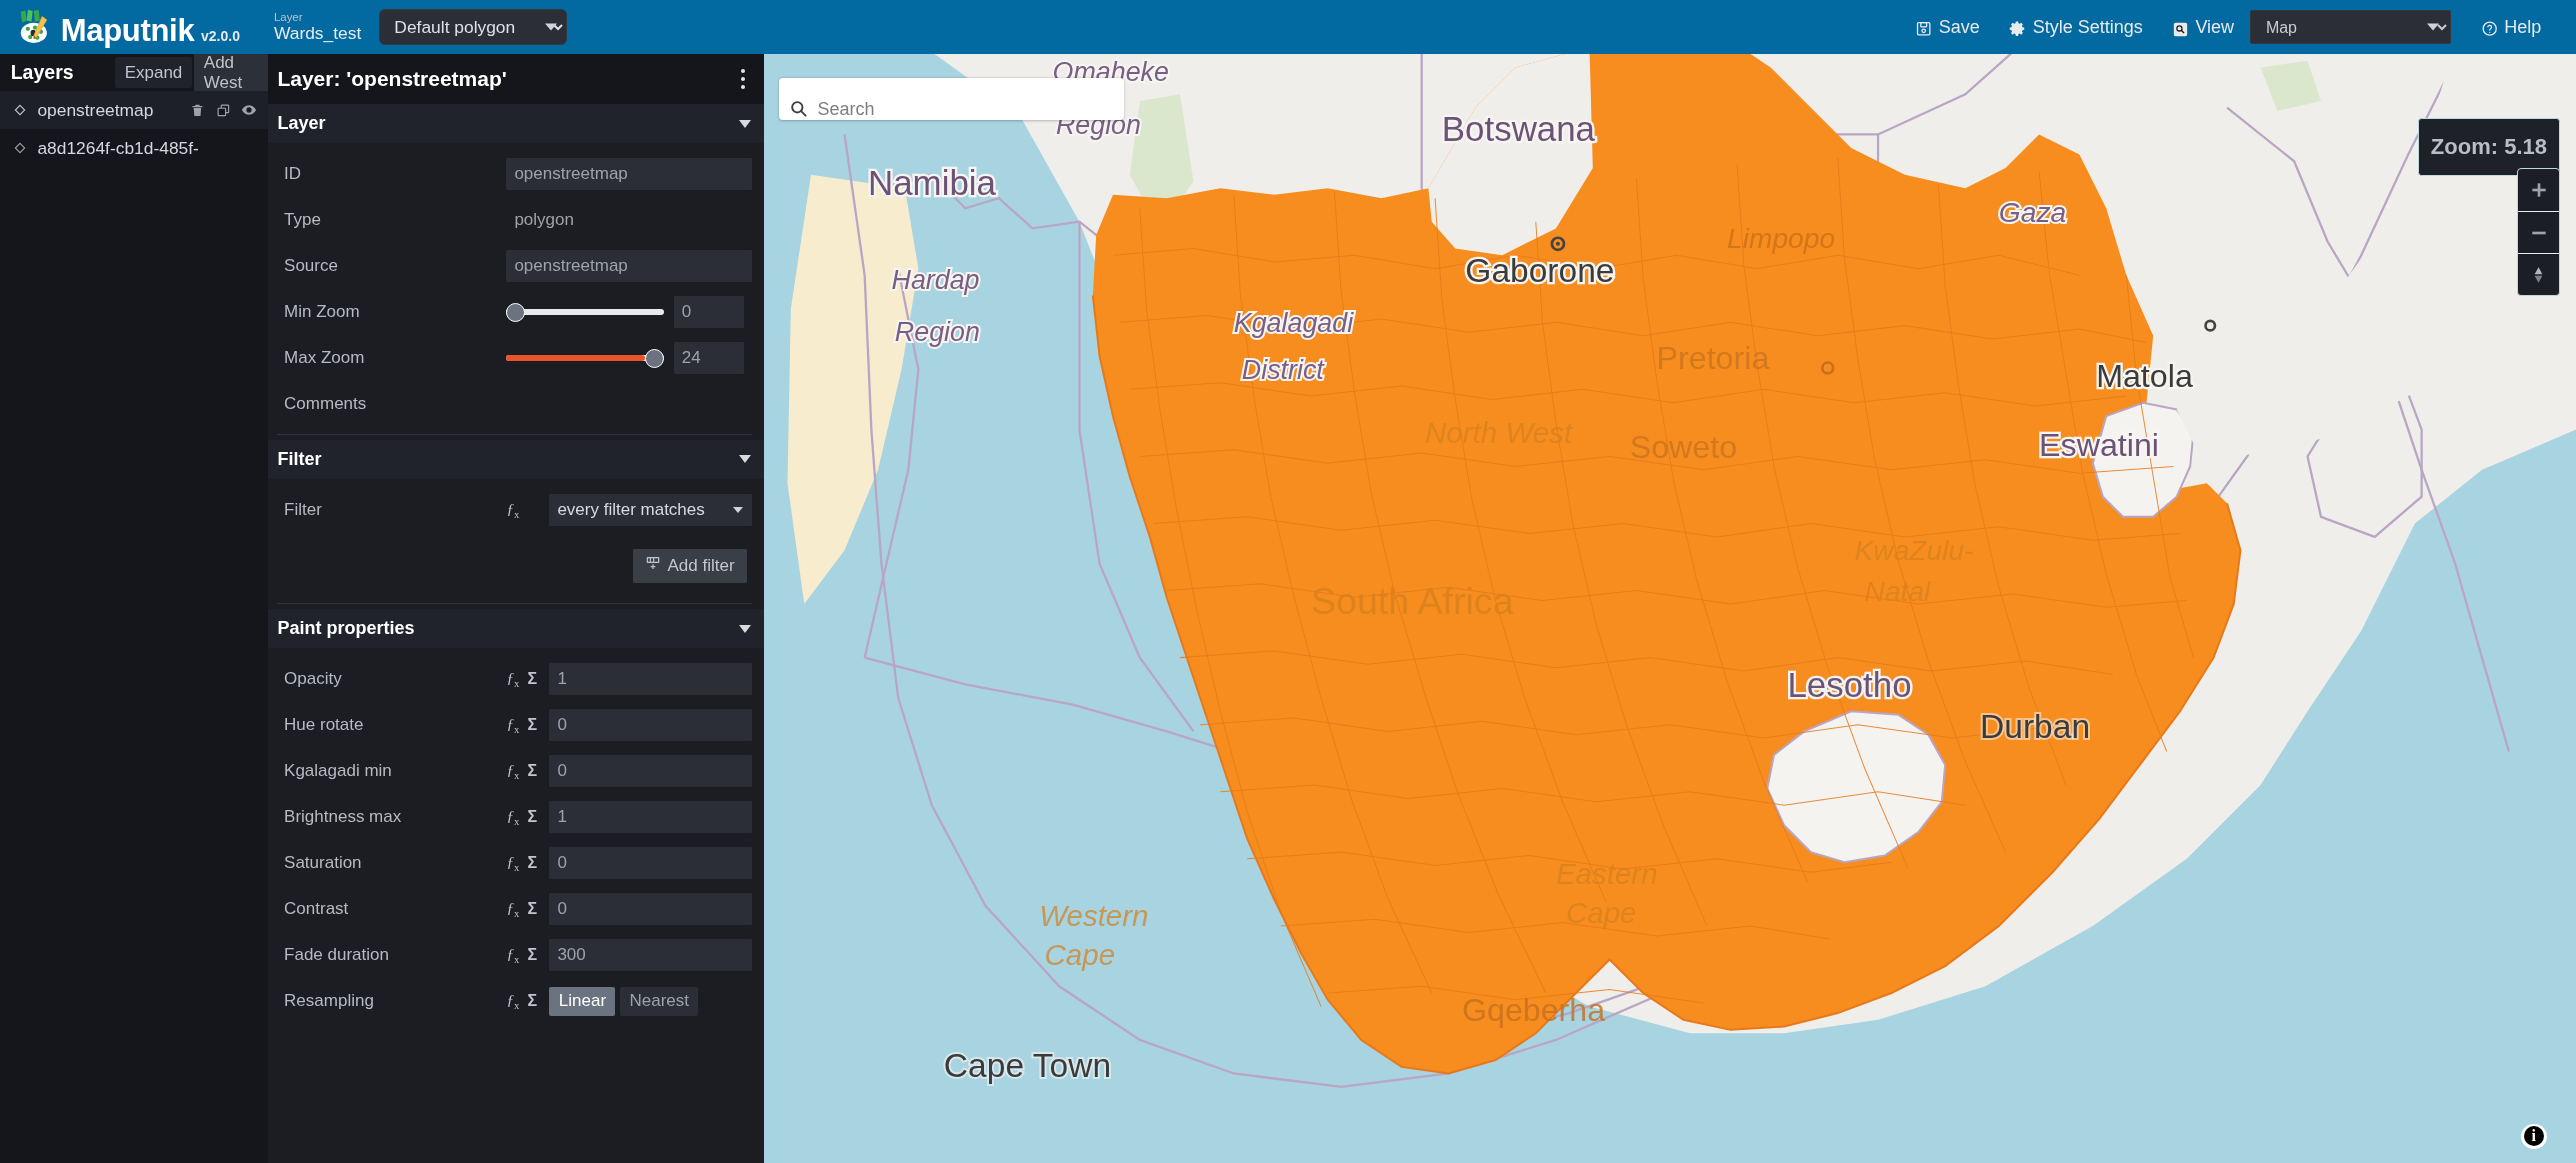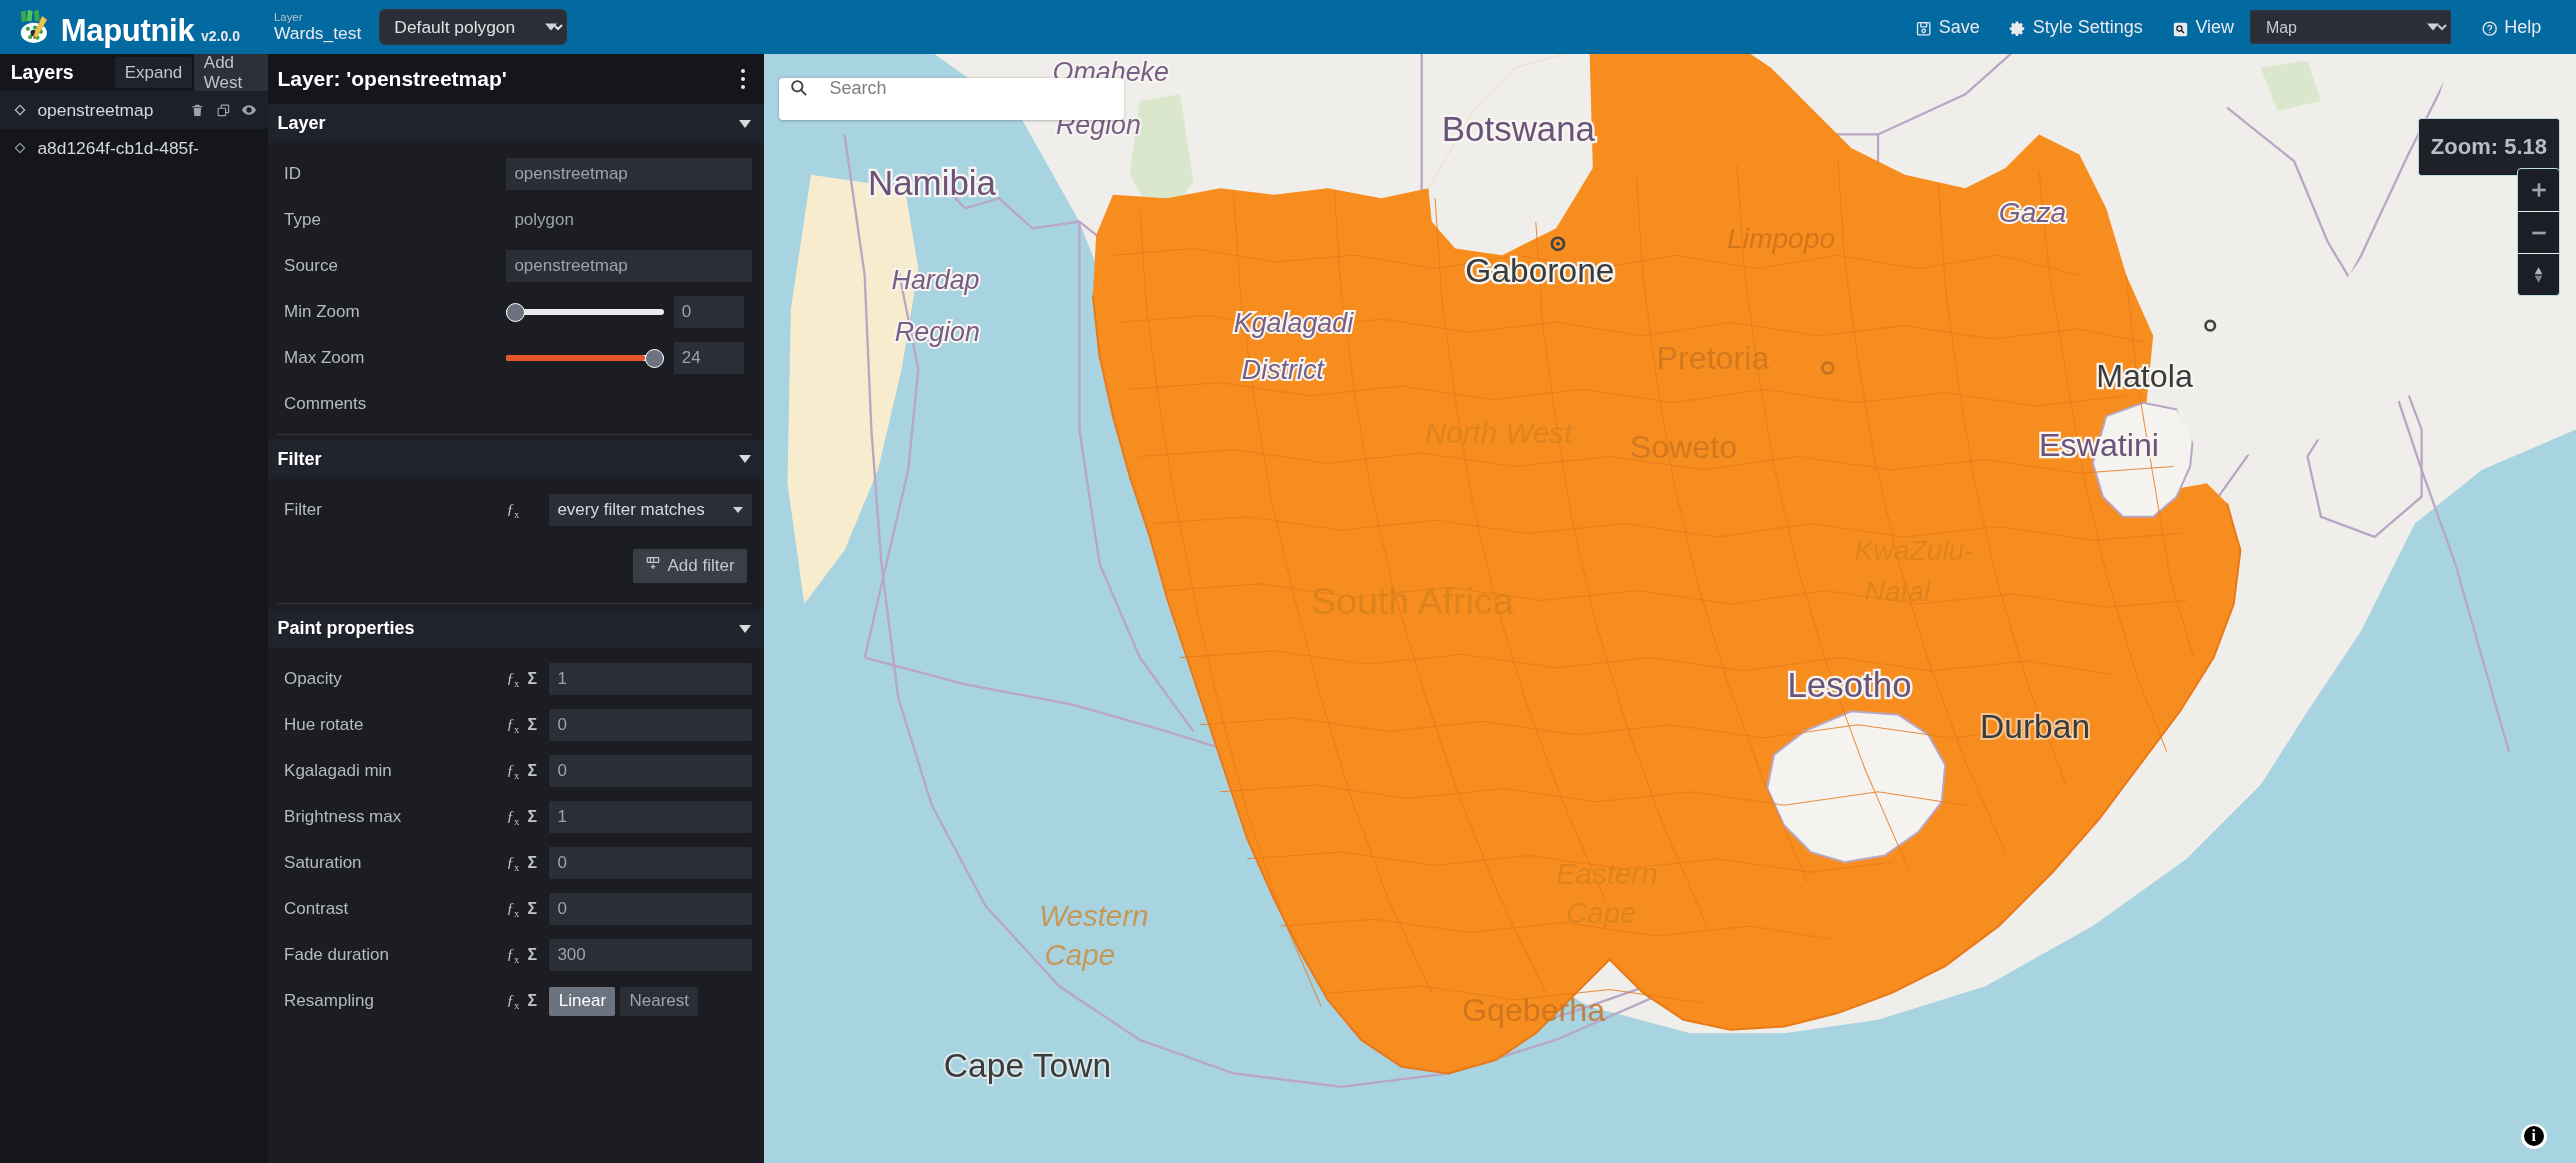--- a/index.html
+++ b/index.html
@@ -117,21 +117,21 @@
   .seg-btn { font-size:17px; padding:4.7px 9.4px; border-radius:2px; cursor:pointer; font-family:"Liberation Sans", sans-serif; border:none;}
   .seg-btn.on { background:#6b7280; color:#ffffff; }
   .seg-btn.off { background:#2b2e36; color:#9ea3ab; }
 
   
   .map { flex:1; position:relative; overflow:hidden; background:#a8d3e0; }
   .map svg.mapcanvas { position:absolute; inset:0; width:100%; height:100%; display:block; }
 
   .map-search {
     position:absolute; left:14.8px; top:23.5px; width:345px; height:42px; background:#ffffff;
-    border-radius:4px; display:flex; align-items:flex-start; padding:0 10.7px; gap:21px; z-index:10;
+    border-radius:4px; display:flex; align-items:flex-end; padding:0 10.7px; gap:9px; z-index:10;
     box-shadow:0 0.7px 2.7px rgba(0,0,0,.25);
   }
   .map-search input { border:none; outline:none; font-size:18px; color:#555; background:transparent;
     font-family:"Liberation Sans", sans-serif; width:100%;}
   .map-search input::placeholder { color:#7c7f83; }
 
   .zoom-badge { position:absolute; right:16px; top:64px; background:#1e2128; color:#b9bdc4;
     font-size:22px; padding:15px 12px; border-radius:3.4px; z-index:10; border:1.3px solid #bcd9e3; font-weight:bold;}
   .map-ctrls { position:absolute; right:16px; top:114px; width:43px; background:#1b1e25; border-radius:4px;
     z-index:10; overflow:hidden; border:1.3px solid #bcd9e3;}

